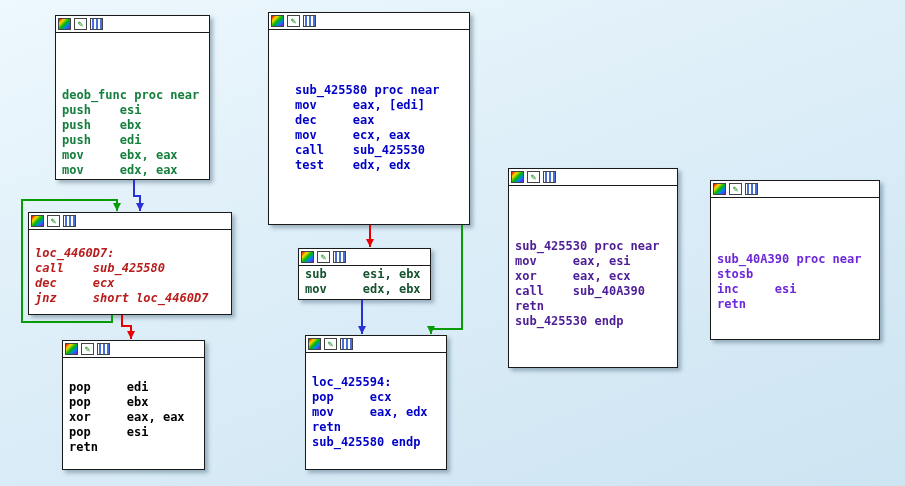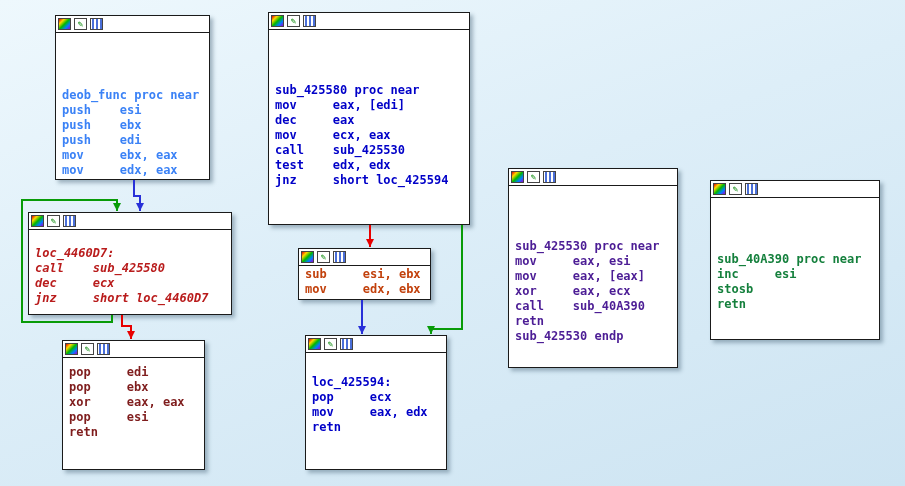--- a/index.html
+++ b/index.html
@@ -55,43 +55,42 @@
       <polyline points="370,225 370,247" fill="none" stroke="#e80000" stroke-width="2" marker-end="url(#arrow-red)"></polyline>
       <polyline points="462,225 462,329 431,329 431,334" fill="none" stroke="#089b08" stroke-width="2" marker-end="url(#arrow-green)"></polyline>
       <polyline points="362,300 362,334" fill="none" stroke="#2830d8" stroke-width="2" marker-end="url(#arrow-blue)"></polyline>
     </svg>
 <div class="node" style="left: 55px; top: 15px; width: 155px; height: 165px;">
       <div class="titlebar">
         <span class="icon icon-color"></span>
         <span class="icon icon-pencil">✎</span>
         <span class="icon icon-group"></span>
       </div>
-      <div class="content" style="padding-top: 55px; color: #3b82f6;">
+      <div class="content" style="padding-top: 55px; color: #15803d;">
         <div class="line">deob_func proc near</div>
         <div class="line">push    esi</div>
         <div class="line">push    ebx</div>
         <div class="line">push    edi</div>
         <div class="line">mov     ebx, eax</div>
         <div class="line">mov     edx, eax</div>
       </div>
     </div>
     <div class="node" style="left: 268px; top: 12px; width: 202px; height: 213px;">
       <div class="titlebar">
         <span class="icon icon-color"></span>
         <span class="icon icon-pencil">✎</span>
         <span class="icon icon-group"></span>
       </div>
-      <div class="content" style="padding-top: 53px; color: rgb(0, 0, 200);">
+      <div class="content" style="padding-top: 53px; color: rgb(0, 0, 200); margin-left: 20px;">
         <div class="line">sub_425580 proc near</div>
         <div class="line">mov     eax, [edi]</div>
         <div class="line">dec     eax</div>
         <div class="line">mov     ecx, eax</div>
         <div class="line">call    sub_425530</div>
         <div class="line">test    edx, edx</div>
-        <div class="line">jnz     short loc_425594</div>
       </div>
     </div>
     <div class="node" style="left: 28px; top: 212px; width: 204px; height: 103px;">
       <div class="titlebar">
         <span class="icon icon-color"></span>
         <span class="icon icon-pencil">✎</span>
         <span class="icon icon-group"></span>
       </div>
       <div class="content" style="padding-top: 16px; color: #b91c1c; font-style: italic;">
         <div class="line">loc_4460D7:</div>
@@ -99,74 +98,74 @@
         <div class="line">dec     ecx</div>
         <div class="line">jnz     short loc_4460D7</div>
       </div>
     </div>
     <div class="node" style="left: 298px; top: 248px; width: 133px; height: 52px;">
       <div class="titlebar">
         <span class="icon icon-color"></span>
         <span class="icon icon-pencil">✎</span>
         <span class="icon icon-group"></span>
       </div>
-      <div class="content" style="padding-top: 1px; color: #c2410c;">
+      <div class="content" style="padding-top: 1px; color: #14532d;">
         <div class="line">sub     esi, ebx</div>
         <div class="line">mov     edx, ebx</div>
       </div>
     </div>
     <div class="node" style="left: 62px; top: 340px; width: 143px; height: 130px;">
       <div class="titlebar">
         <span class="icon icon-color"></span>
         <span class="icon icon-pencil">✎</span>
         <span class="icon icon-group"></span>
       </div>
-      <div class="content" style="padding-top: 7px; color: #7f1d1d;">
+      <div class="content" style="padding-top: 7px; color: #000000; margin-top: 15px;">
         <div class="line">pop     edi</div>
         <div class="line">pop     ebx</div>
         <div class="line">xor     eax, eax</div>
         <div class="line">pop     esi</div>
         <div class="line">retn</div>
       </div>
     </div>
     <div class="node" style="left: 305px; top: 335px; width: 142px; height: 135px;">
       <div class="titlebar">
         <span class="icon icon-color"></span>
         <span class="icon icon-pencil">✎</span>
         <span class="icon icon-group"></span>
       </div>
       <div class="content" style="padding-top: 22px; color: rgb(0, 0, 200);">
         <div class="line">loc_425594:</div>
         <div class="line">pop     ecx</div>
         <div class="line">mov     eax, edx</div>
         <div class="line">retn</div>
+        <div class="line">sub_425580 endp</div>
       </div>
     </div>
     <div class="node" style="left: 508px; top: 168px; width: 170px; height: 200px;">
       <div class="titlebar">
         <span class="icon icon-color"></span>
         <span class="icon icon-pencil">✎</span>
         <span class="icon icon-group"></span>
       </div>
       <div class="content" style="padding-top: 53px; color: #4c1d95;">
         <div class="line">sub_425530 proc near</div>
         <div class="line">mov     eax, esi</div>
-        <div class="line">mov     eax, [eax]</div>
         <div class="line">xor     eax, ecx</div>
         <div class="line">call    sub_40A390</div>
         <div class="line">retn</div>
         <div class="line">sub_425530 endp</div>
       </div>
     </div>
     <div class="node" style="left: 710px; top: 180px; width: 170px; height: 160px;">
       <div class="titlebar">
         <span class="icon icon-color"></span>
         <span class="icon icon-pencil">✎</span>
         <span class="icon icon-group"></span>
       </div>
-      <div class="content" style="padding-top: 54px; color: #15803d;">
+      <div class="content" style="padding-top: 54px; color: #6d28d9;">
         <div class="line">sub_40A390 proc near</div>
+        <div class="line">stosb</div>
         <div class="line">inc     esi</div>
-        <div class="line">stosb</div>
         <div class="line">retn</div>
       </div>
     </div>
   </div>
 
 </body></html>

